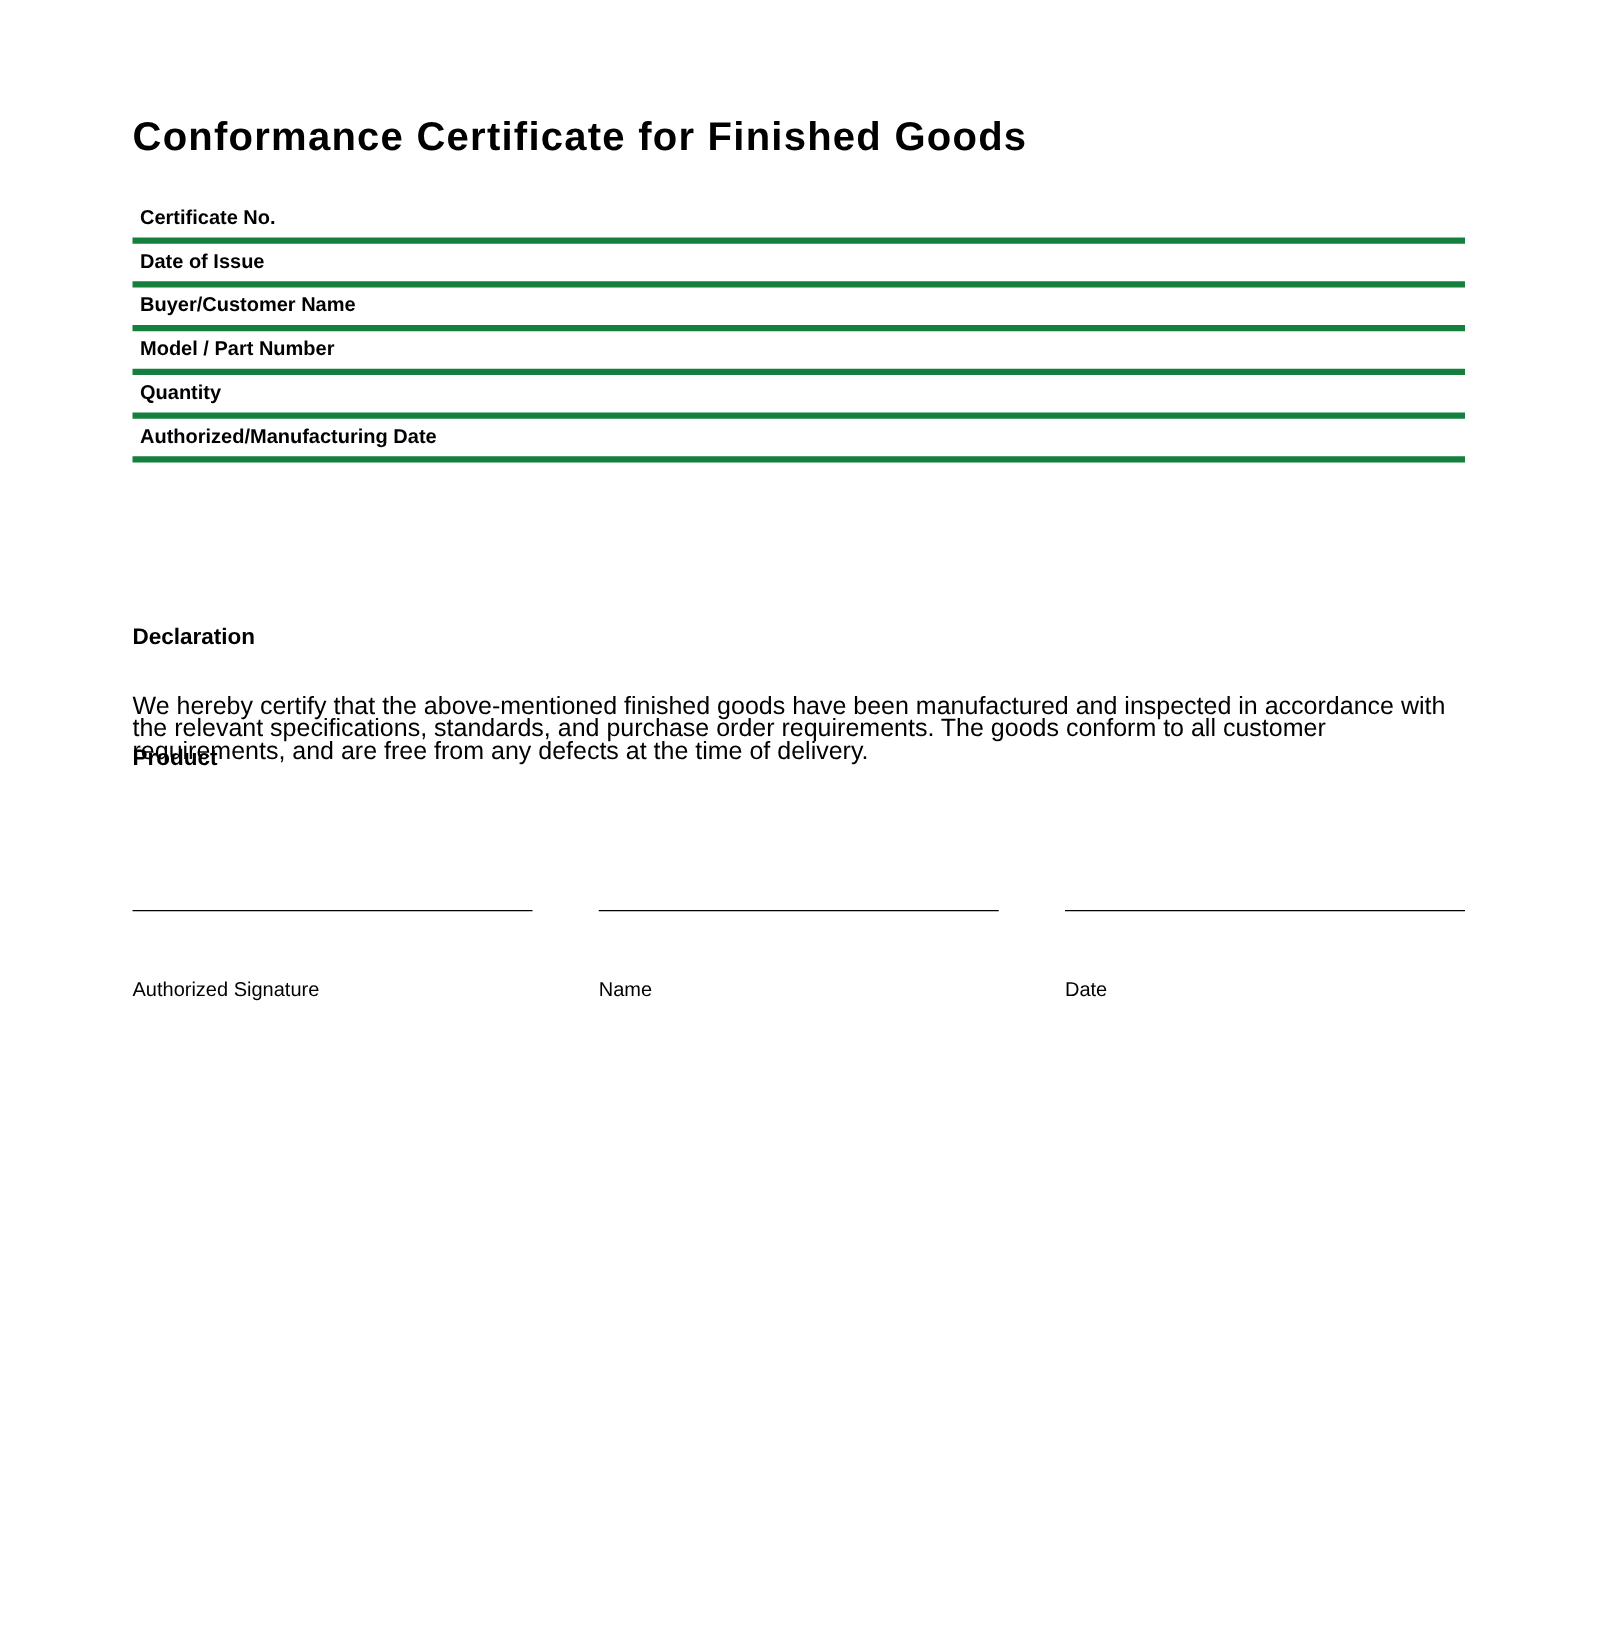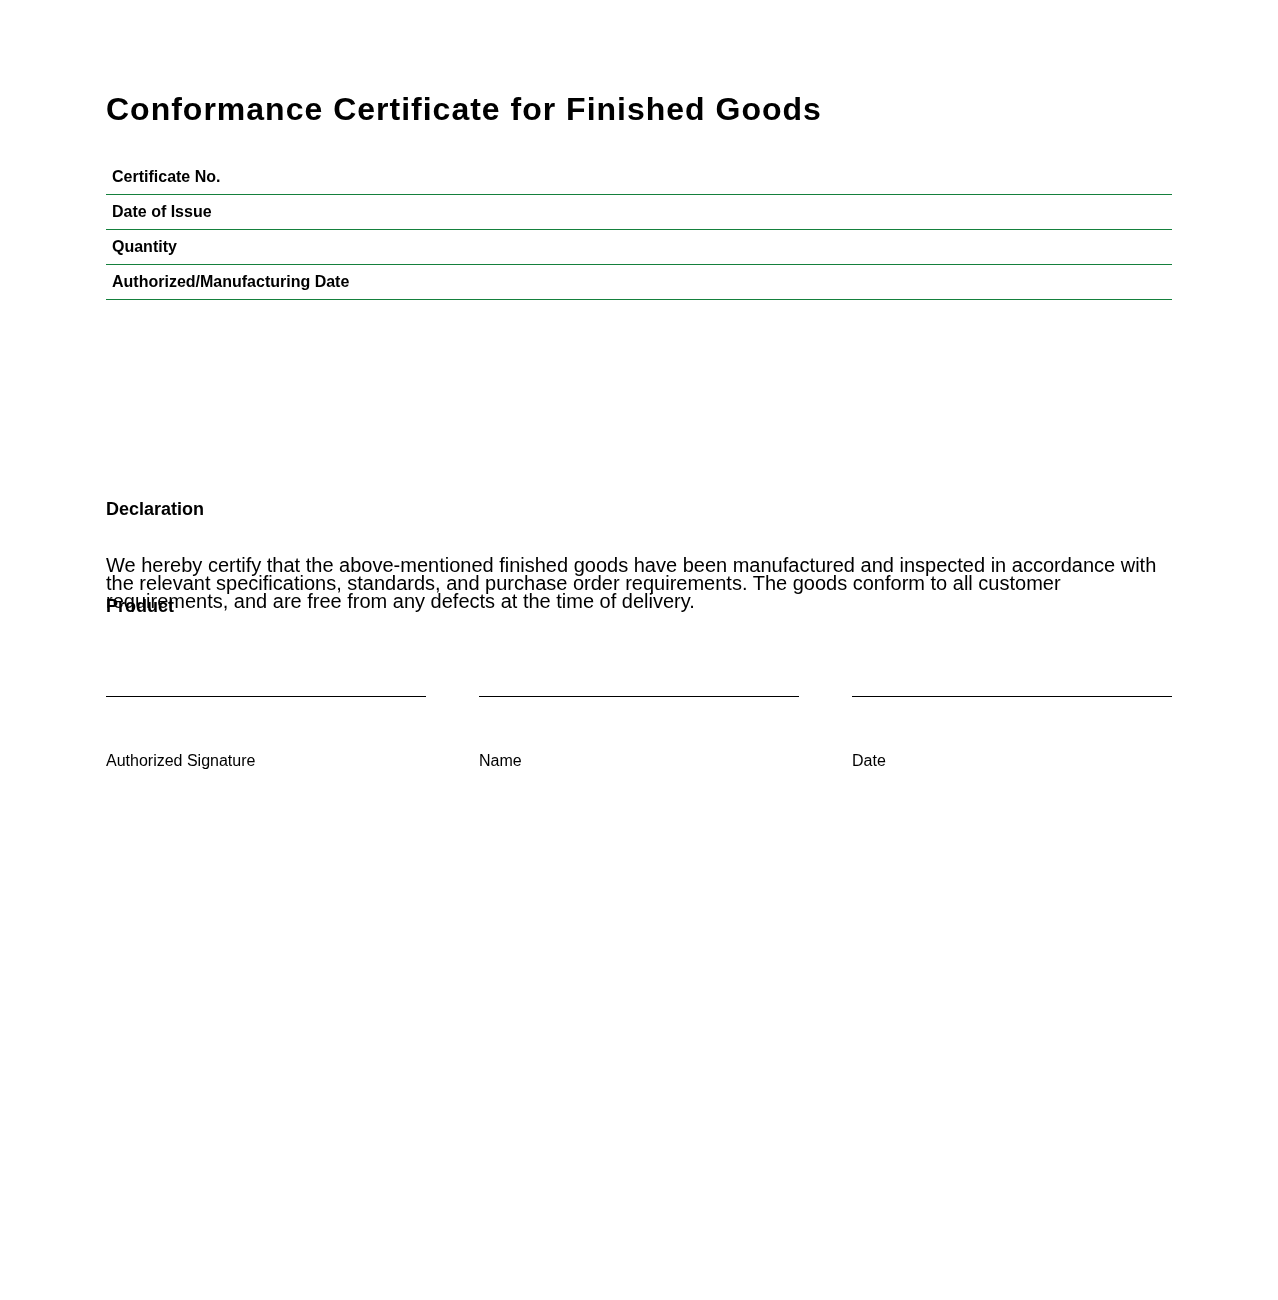--- a/index.html
+++ b/index.html
@@ -6,53 +6,61 @@
     html, body { width: 1278px; height: 1300px; background: #ffffff; }
     body { font-family: "Liberation Sans", sans-serif; color: #000; position: relative; }
     .page { position: absolute; left: 106px; top: 0; width: 1066px; }
     .title {
       position: absolute; left: 0; top: 89px; width: 1066px;
       text-align: left; font-size: 32px; font-weight: bold; letter-spacing: 1px;
       line-height: 40px;
     }
     .fields { position: absolute; left: 0; top: 160px; width: 1066px; }
     .field-row {
-      height: 35px; border-bottom: 1px solid #15803d;
+      height: 35px; border-bottom: 5px solid #15803d;
       display: flex; align-items: center; padding-left: 6px;
       font-size: 16px; font-weight: bold;
     }
     .field-row .value { flex: 1; height: 100%; }
     .section-heading {
       position: absolute; left: 0; font-size: 18px; font-weight: bold; line-height: 22px; text-align: right;
     }
     .declaration-heading { top: 498px; }
     .declaration-text {
       position: absolute; left: 0; top: 556px; width: 1066px;
       font-size: 20px; line-height: 18px;
     }
     .remarks-heading { top: 595px; }
     .remarks-area { position: absolute; left: 0; top: 622px; width: 1066px; height: 100px; }
-    .signatures { position: absolute; left: 0; top: 696px; width: 1066px; display: flex; justify-content: space-between; }
+    .signatures { position: absolute; left: 0; top: 728px; width: 1066px; display: flex; justify-content: space-between; }
     .sig-col { width: 320px; }
     .sig-line { height: 40px; border-top: 1.5px solid #000; }
     .sig-label { margin-top: 16px; font-size: 16px; line-height: 18px; }
   </style>
 </head>
 <body>
 
 <div class="page">
   <h1 class="title">Conformance Certificate for Finished Goods</h1>
 
   <div class="fields">
     <div class="field-row">
       <span>Certificate No.</span>
       <span class="value"></span>
     </div>
     <div class="field-row">
       <span>Date of Issue</span>
+      <span class="value"></span>
+    </div>
+    <div class="field-row">
+      <span>Buyer/Customer Name</span>
+      <span class="value"></span>
+    </div>
+    <div class="field-row">
+      <span>Model / Part Number</span>
       <span class="value"></span>
     </div>
     <div class="field-row">
       <span>Quantity</span>
       <span class="value"></span>
     </div>
     <div class="field-row">
       <span>Authorized/Manufacturing Date</span>
       <span class="value"></span>
     </div>

